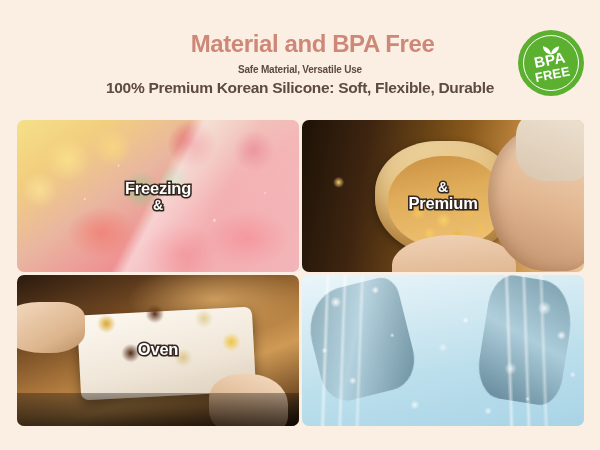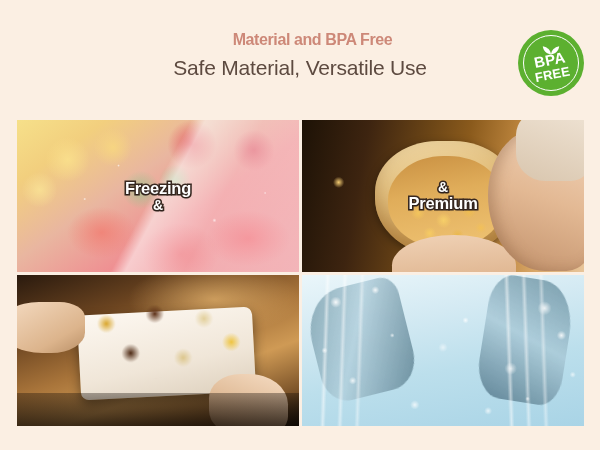--- a/index.html
+++ b/index.html
@@ -23,32 +23,32 @@
   .header {
     position: absolute;
     top: 0; left: 0;
     width: 600px;
     height: 120px;
     padding-top: 31px;
     text-align: center;
   }
 
   .headline {
-    font-size: 16px;
+    font-size: 24px;
     font-weight: 700;
     letter-spacing: -0.4px;
     color: #cd8878;
     line-height: 1.1;
     padding-left: 25px;
   }
 
   .subline-1 {
     margin-top: 7px;
-    font-size: 21px;
-    font-weight: 400;
+    font-size: 10px;
+    font-weight: 700;
     letter-spacing: -0.2px;
     color: #5d4a40;
     line-height: 1.15;
   }
 
   .subline-2 {
     margin-top: 3px;
     font-size: 15.5px;
     font-weight: 700;
     letter-spacing: -0.3px;
@@ -108,20 +108,21 @@
     display: grid;
     grid-template-columns: 1fr 1fr;
     grid-template-rows: 1fr 1fr;
     gap: 3px;
     background: #fbefe3;
   }
 
   .panel {
     position: relative;
     overflow: hidden;
+    border-radius: 7px;
   }
 
   .panel-label {
     position: absolute;
     left: 0; right: 0;
     top: 50%;
     transform: translateY(-50%);
     text-align: center;
     color: #ffffff;
     font-weight: 700;
@@ -331,20 +332,21 @@
   }
 </style>
 </head>
 <body>
 
 <div class="infographic">
 
   <div class="header">
     <div class="headline">Material and BPA Free</div>
     <div class="subline-1">Safe Material, Versatile Use</div>
+    <div class="subline-2">100% Premium Korean Silicone: Soft, Flexible, Durable</div>
   </div>
 
   <div class="bpa-badge">
     <div class="bpa-circle"></div>
     <div class="bpa-ring"></div>
     <div class="bpa-leaf">
       <svg width="18" height="13" viewBox="0 0 18 13" aria-hidden="true">
         <path d="M9 12.5 C8.6 8.2 5.6 5.1 0.8 4.2 C1.2 8.4 4.3 11.6 9 12.5 Z" fill="#ffffff"></path>
         <path d="M9 12.5 C9.4 8.2 12.4 5.1 17.2 4.2 C16.8 8.4 13.7 11.6 9 12.5 Z" fill="#ffffff"></path>
       </svg>
@@ -386,20 +388,23 @@
     </div>
 
     <div class="panel">
       <div class="art-oven">
         <div class="tray"></div>
         <div class="cups"></div>
         <div class="hand-l"></div>
         <div class="hand-r2"></div>
         <div class="glass"></div>
       </div>
+      <div class="panel-label">
+        <span>Oven</span>
+      </div>
     </div>
 
     <div class="panel">
       <div class="art-dish">
         <div class="fork-l"></div>
         <div class="fork-r"></div>
         <div class="tines"></div>
         <div class="bubbles"></div>
       </div>
     </div>

